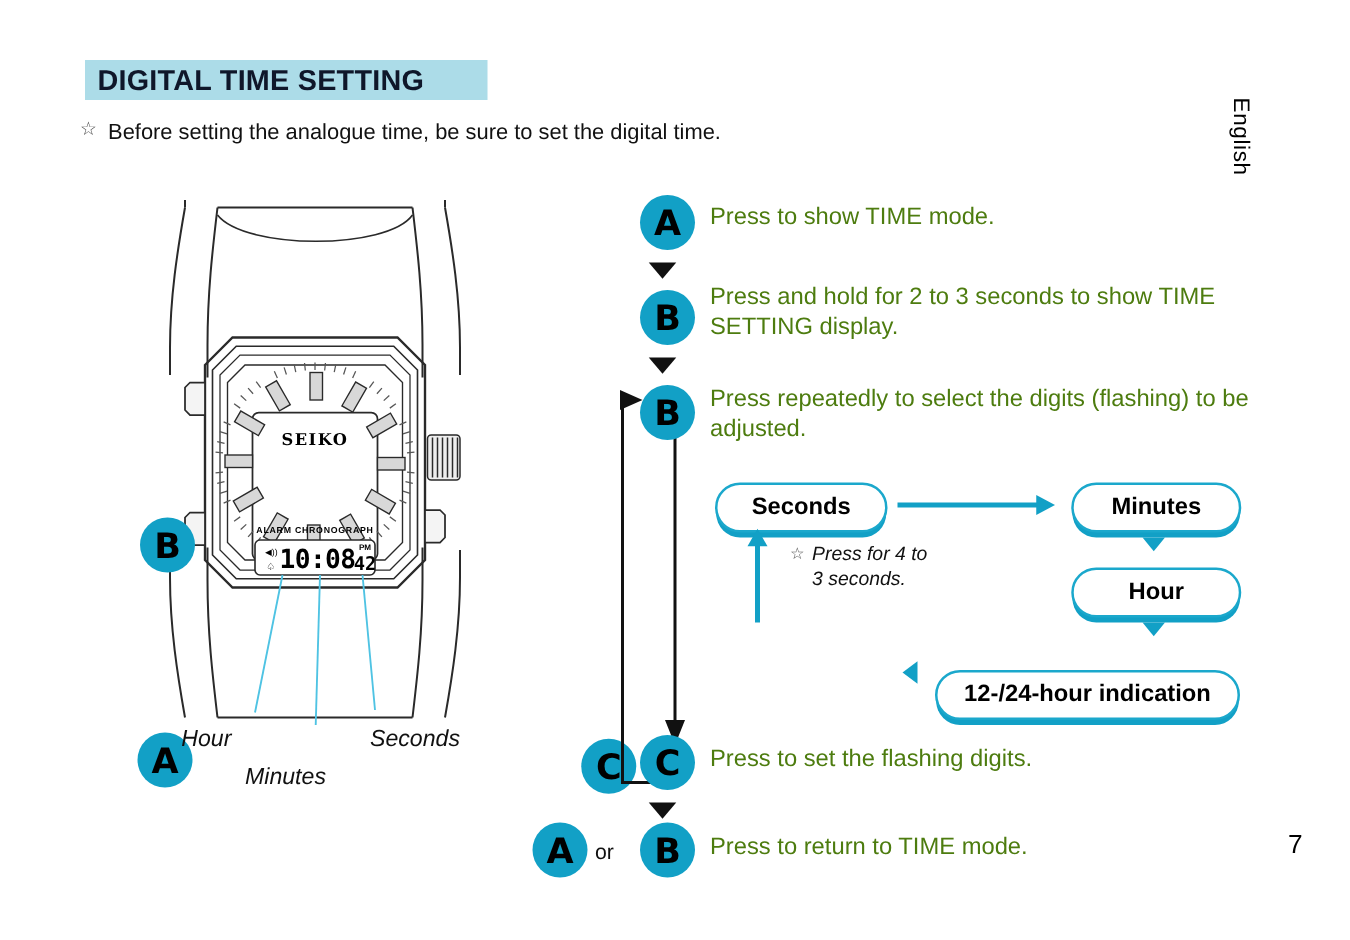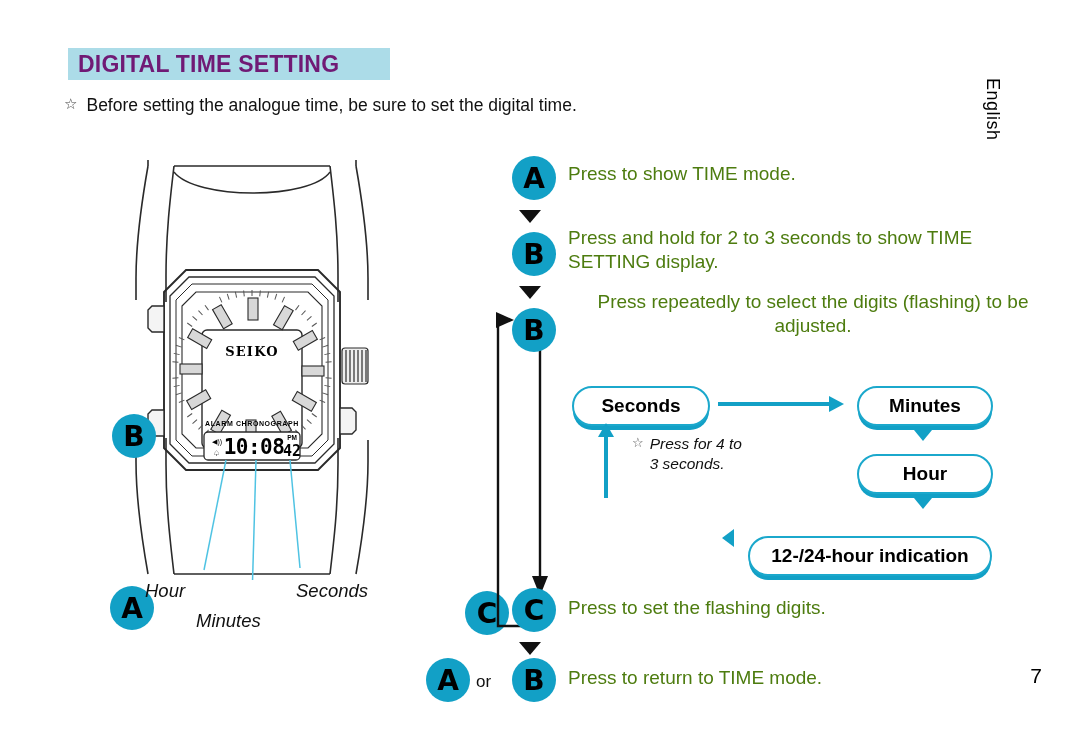--- a/index.html
+++ b/index.html
@@ -9,21 +9,21 @@
     color:#111;position:relative;overflow:hidden;
   }
   .page{position:absolute;inset:0;}
 
   
   .title-bar{
     position:absolute;left:68px;top:48px;width:322px;height:32px;
     background:#ACDCE8;display:flex;align-items:center;
   }
   .title-bar span{
-    font-size:23px;font-weight:bold;letter-spacing:.2px;color:#701a75;
+    font-size:23px;font-weight:bold;letter-spacing:.2px;color:#0f172a;
     padding-left:10px;
   }
   .lead{
     position:absolute;left:64px;top:94px;width:760px;
     font-size:17.5px;color:#111;display:flex;align-items:flex-start;gap:9px;
   }
   .star{font-size:15px;line-height:1.35;color:#444;}
   .lead .lead-text{line-height:1.35;}
 
   .english{
@@ -70,21 +70,21 @@
 
   .sb-A1{left:14px;top:8px;}
   .st-A1{left:70px;top:14px;width:470px;}
   .tri-1{left:21px;top:62px;}
 
   .sb-B1{left:14px;top:84px;}
   .st-B1{left:70px;top:78px;width:480px;}
   .tri-2{left:21px;top:138px;}
 
   .sb-B2{left:14px;top:160px;}
-  .st-B2{left:70px;top:142px;width:490px;text-align:center;}
+  .st-B2{left:70px;top:160px;width:490px;}
 
   .sb-C1{left:14px;top:440px;}
   .st-C1{left:70px;top:448px;width:470px;}
   .tri-3{left:21px;top:494px;}
 
   .sb-A2{left:-72px;top:510px;}
   .or-label{position:absolute;left:-22px;top:524px;font-size:17px;font-weight:normal;color:#111;}
   .sb-B3{left:14px;top:510px;}
   .st-B3{left:70px;top:518px;width:470px;}
 

